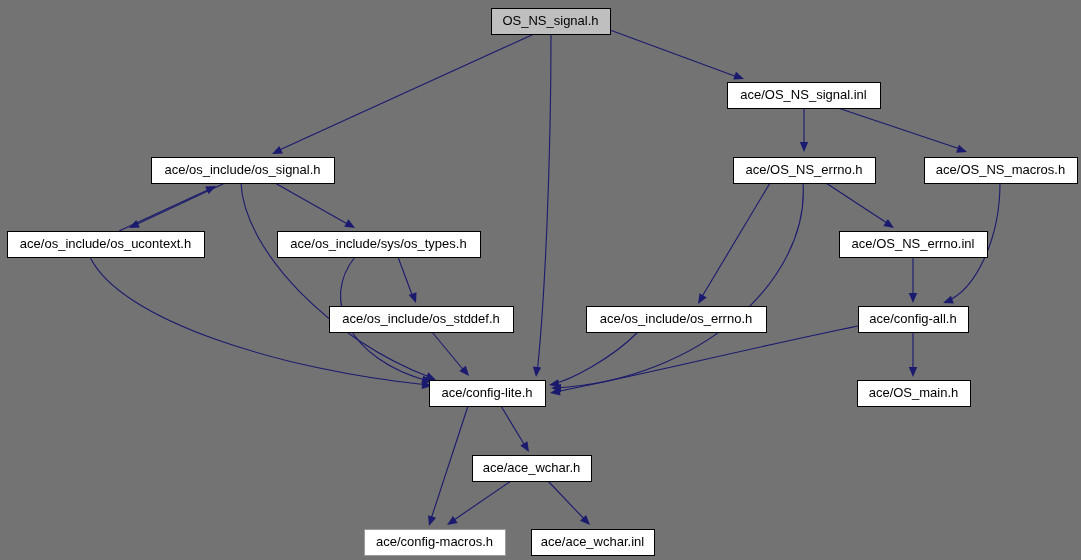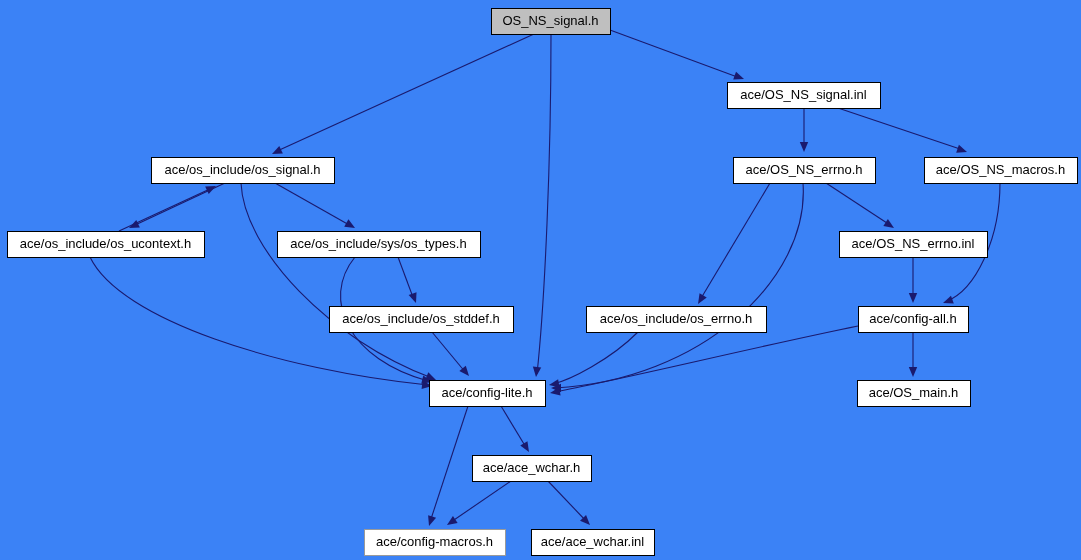--- a/index.html
+++ b/index.html
@@ -8,21 +8,21 @@
     padding: 0;
     background: #ffffff;
   }
   body {
     font-family: "Liberation Sans", sans-serif;
   }
   #graph-root {
     position: relative;
     width: 1081px;
     height: 560px;
-    background: #3b82f6;
+    background: #737373;
     overflow: hidden;
   }
   #graph-svg {
     position: absolute;
     left: 0;
     top: 0;
     width: 1081px;
     height: 560px;
     display: block;
   }

